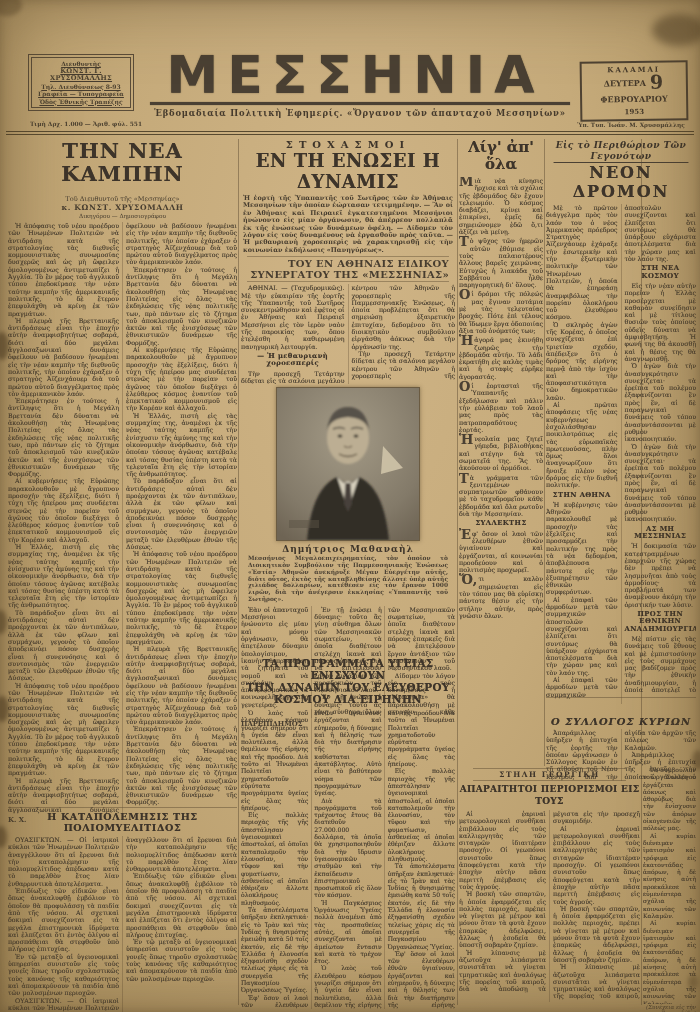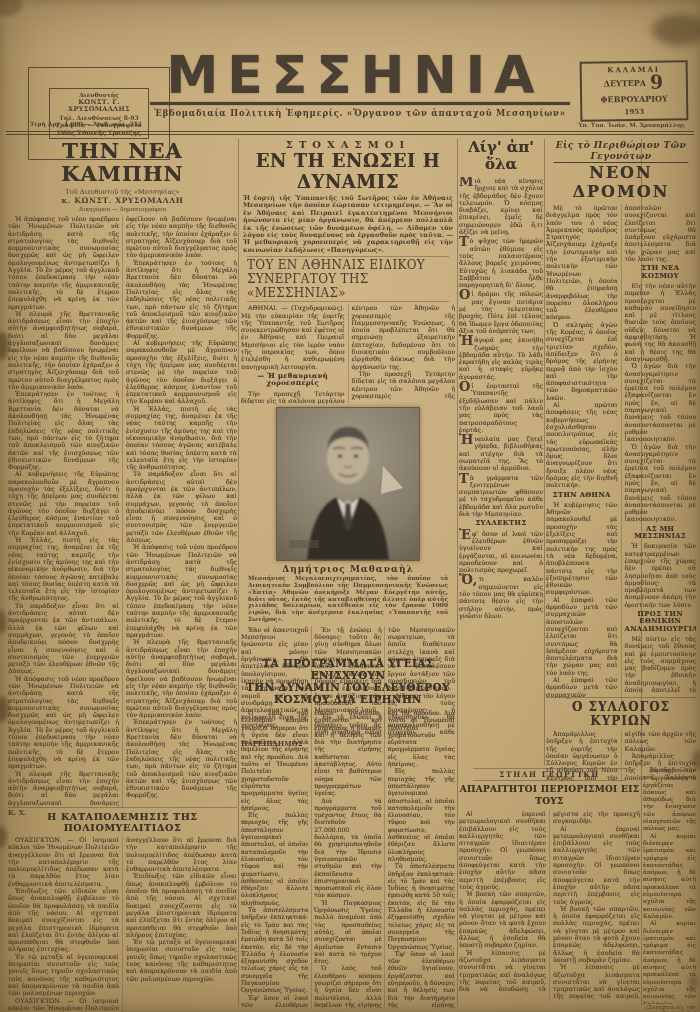--- a/index.html
+++ b/index.html
@@ -5,21 +5,21 @@
   html,body{margin:0;padding:0;}
   body{width:700px;height:1012px;background:#8d7a58;overflow:hidden;
        font-family:"DejaVu Serif",serif;color:#473d2f;}
   #page{position:absolute;left:0;top:0;width:700px;height:1012px;overflow:hidden;
         background:radial-gradient(ellipse at 50% 28%, #cfb486 0%, #c5aa7a 48%, #ad9260 100%);}
   #page::after{content:"";position:absolute;inset:0;pointer-events:none;
         box-shadow:inset 0 0 70px rgba(84,64,34,.5), inset 0 0 12px rgba(70,52,26,.35);}
   .blot{position:absolute;border-radius:50%;filter:blur(2px);background:#43331c;}
 
   
-  #pub-box{position:absolute;left:28px;top:67px;width:100px;border:1px solid #5a4c38;padding:20px;}
+  #pub-box{position:absolute;left:28px;top:54px;width:100px;border:1px solid #5a4c38;padding:2px;text-decoration:underline;}
   #pub-box .inner{border:1px solid #5a4c38;padding:2px 1px;text-align:center;
         font-size:6px;line-height:7.5px;font-weight:bold;color:#4c4130;}
   #pub-box .big{font-size:6.6px;letter-spacing:.3px;}
   #price-line{position:absolute;left:6px;top:120px;width:160px;text-align:center;
         font-size:5.9px;font-weight:bold;color:#4c4130;}
   #masthead-title{position:absolute;left:138px;top:48px;width:434px;text-align:center;
         font-family:"DejaVu Sans",sans-serif;font-weight:800;font-size:52px;line-height:54px;
         letter-spacing:9px;color:#4a4033;text-shadow:0 0 1.2px rgba(60,50,35,.85);}
   #masthead-bar{position:absolute;left:150px;top:102px;width:420px;height:3px;background:#4a4033;
         box-shadow:0 0 1px #4a4033;}
@@ -47,38 +47,38 @@
         margin:3px 0 2px;text-indent:0;color:#3f352a;}
   .signoff{text-align:left;font-weight:bold;font-size:6.8px;padding-right:12px;margin-top:2px;}
   .headline{font-family:"DejaVu Serif",serif;font-weight:bold;text-align:center;color:#3d342a;
         text-shadow:0 0 .6px rgba(60,50,35,.7);}
   .kicker{font-weight:bold;text-align:center;color:#3d342a;}
   .vline{position:absolute;width:1px;background:rgba(96,78,52,.5);}
 
   
   #art-a{left:8px;top:139px;width:229px;}
   #art-a .headline{font-size:21px;line-height:23px;letter-spacing:1px;}
-  #art-a .byl1{font-size:6.6px;text-align:center;margin-top:3px;}
+  #art-a .byl1{font-size:6.6px;text-align:center;margin-top:10px;}
   #art-a .byl2{font-size:7.6px;font-weight:bold;text-align:center;letter-spacing:.6px;}
   #art-a .byl3{font-size:5.8px;text-align:center;margin:1px 0 3px;}
   #art-a .body{height:592px;}
 
   
   #art-polio{left:8px;top:807px;width:229px;}
   #art-polio .headline{font-size:9.6px;letter-spacing:.6px;border-top:1px solid rgba(96,78,52,.5);
         padding-top:3px;margin-bottom:3px;}
   #art-polio .body{height:180px;}
 
   
   #art-c{left:241px;top:139px;width:214px;}
   #art-c .kicker{font-size:10px;letter-spacing:6px;}
   #art-c .headline{font-size:18px;line-height:21px;letter-spacing:.5px;}
   #art-c .deck{font-size:6.4px;line-height:7.4px;font-weight:bold;text-align:justify;
         margin:3px 2px 2px;color:#463c2e;}
-  #art-c .byline{font-size:12px;font-weight:normal;text-align:left;letter-spacing:.3px;
+  #art-c .byline{font-size:10px;font-weight:bold;text-align:right;letter-spacing:.3px;
         border-top:1px solid rgba(96,78,52,.45);border-bottom:1px solid rgba(96,78,52,.45);
         padding:1px 0;margin:2px 6px;}
   #art-c .body-top{height:100px;margin-top:2px;}
   #art-c .body-bottom{height:112px;margin-top:3px;}
   figure{margin:3px auto 0;width:200px;text-align:center;}
   #photo-frame{width:142px;height:152px;margin:0 auto;border:1px solid #6b5b41;
         box-shadow:0 0 4px rgba(70,55,30,.5);}
   .cap-title{font-size:9px;font-weight:bold;letter-spacing:1px;margin-top:3px;color:#3d342a;}
   .cap-text{font-size:5.9px;line-height:6.8px;text-align:justify;font-weight:bold;color:#4a4033;margin-top:1px;}
 
@@ -104,21 +104,21 @@
   
   #art-f1{left:546px;top:139px;width:150px;}
   #art-f1 .kicker{font-size:9.6px;font-style:italic;letter-spacing:.4px;
         border-bottom:1px solid #4a4033;display:block;margin:0 4px;padding-bottom:1px;
         transform:scaleX(.95);}
   #art-f1 .headline{font-size:16px;line-height:19px;letter-spacing:2px;}
   #art-f1 .body{height:500px;margin-top:3px;}
 
   
   #art-f2{left:546px;top:697px;width:150px;}
-  #art-f2 .headline{font-size:12px;letter-spacing:1px;border-top:1px solid rgba(96,78,52,.5);padding-top:2px;}
+  #art-f2 .headline{font-size:10px;letter-spacing:1px;border-top:1px solid rgba(96,78,52,.5);padding-top:18px;font-style:italic;}
   #art-f2 .body{height:52px;margin-top:2px;}
   #col-f3{left:643px;top:766px;width:53px;}
   #col-f3 .body{height:238px;font-size:6px;}
   .cont-note{font-size:5.6px;font-style:italic;text-align:right;text-indent:0;}
 </style>
 </head>
 <body>
 
 <div id="page">
 

